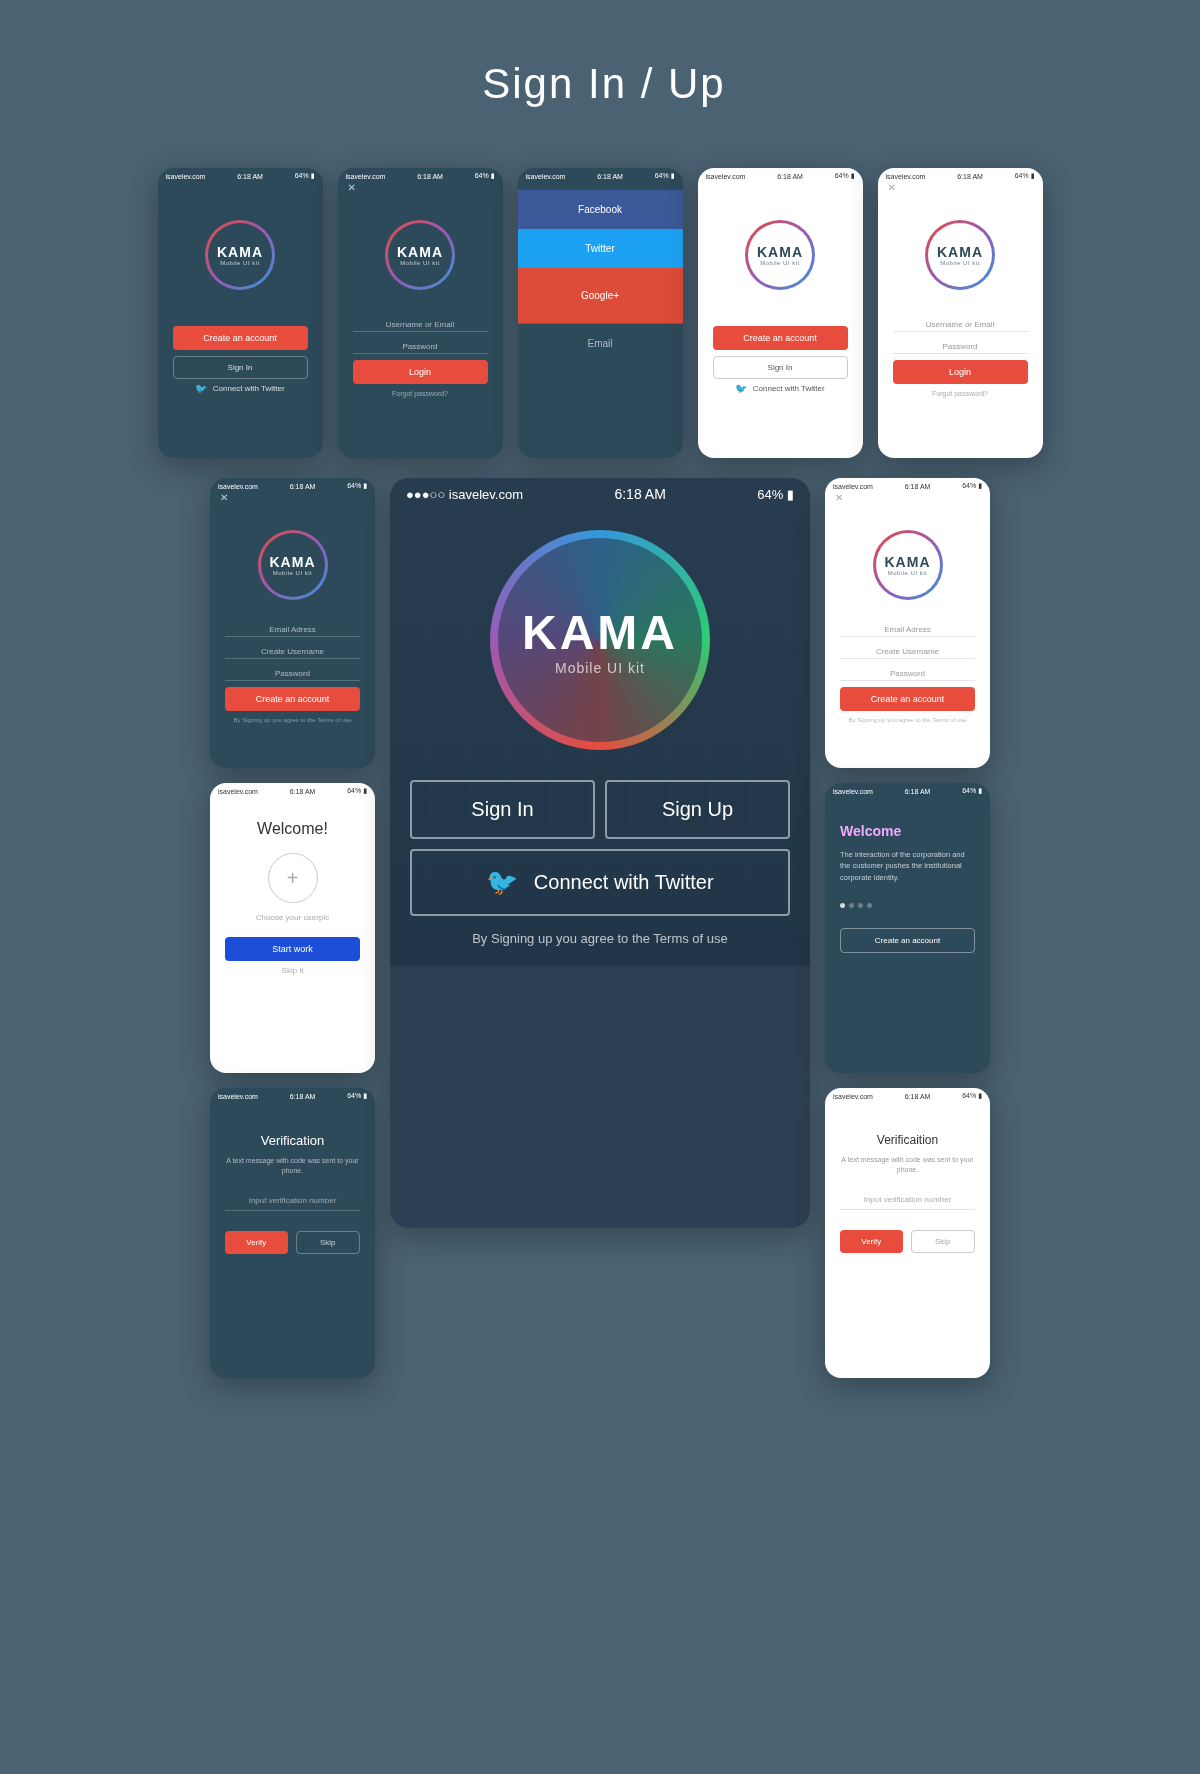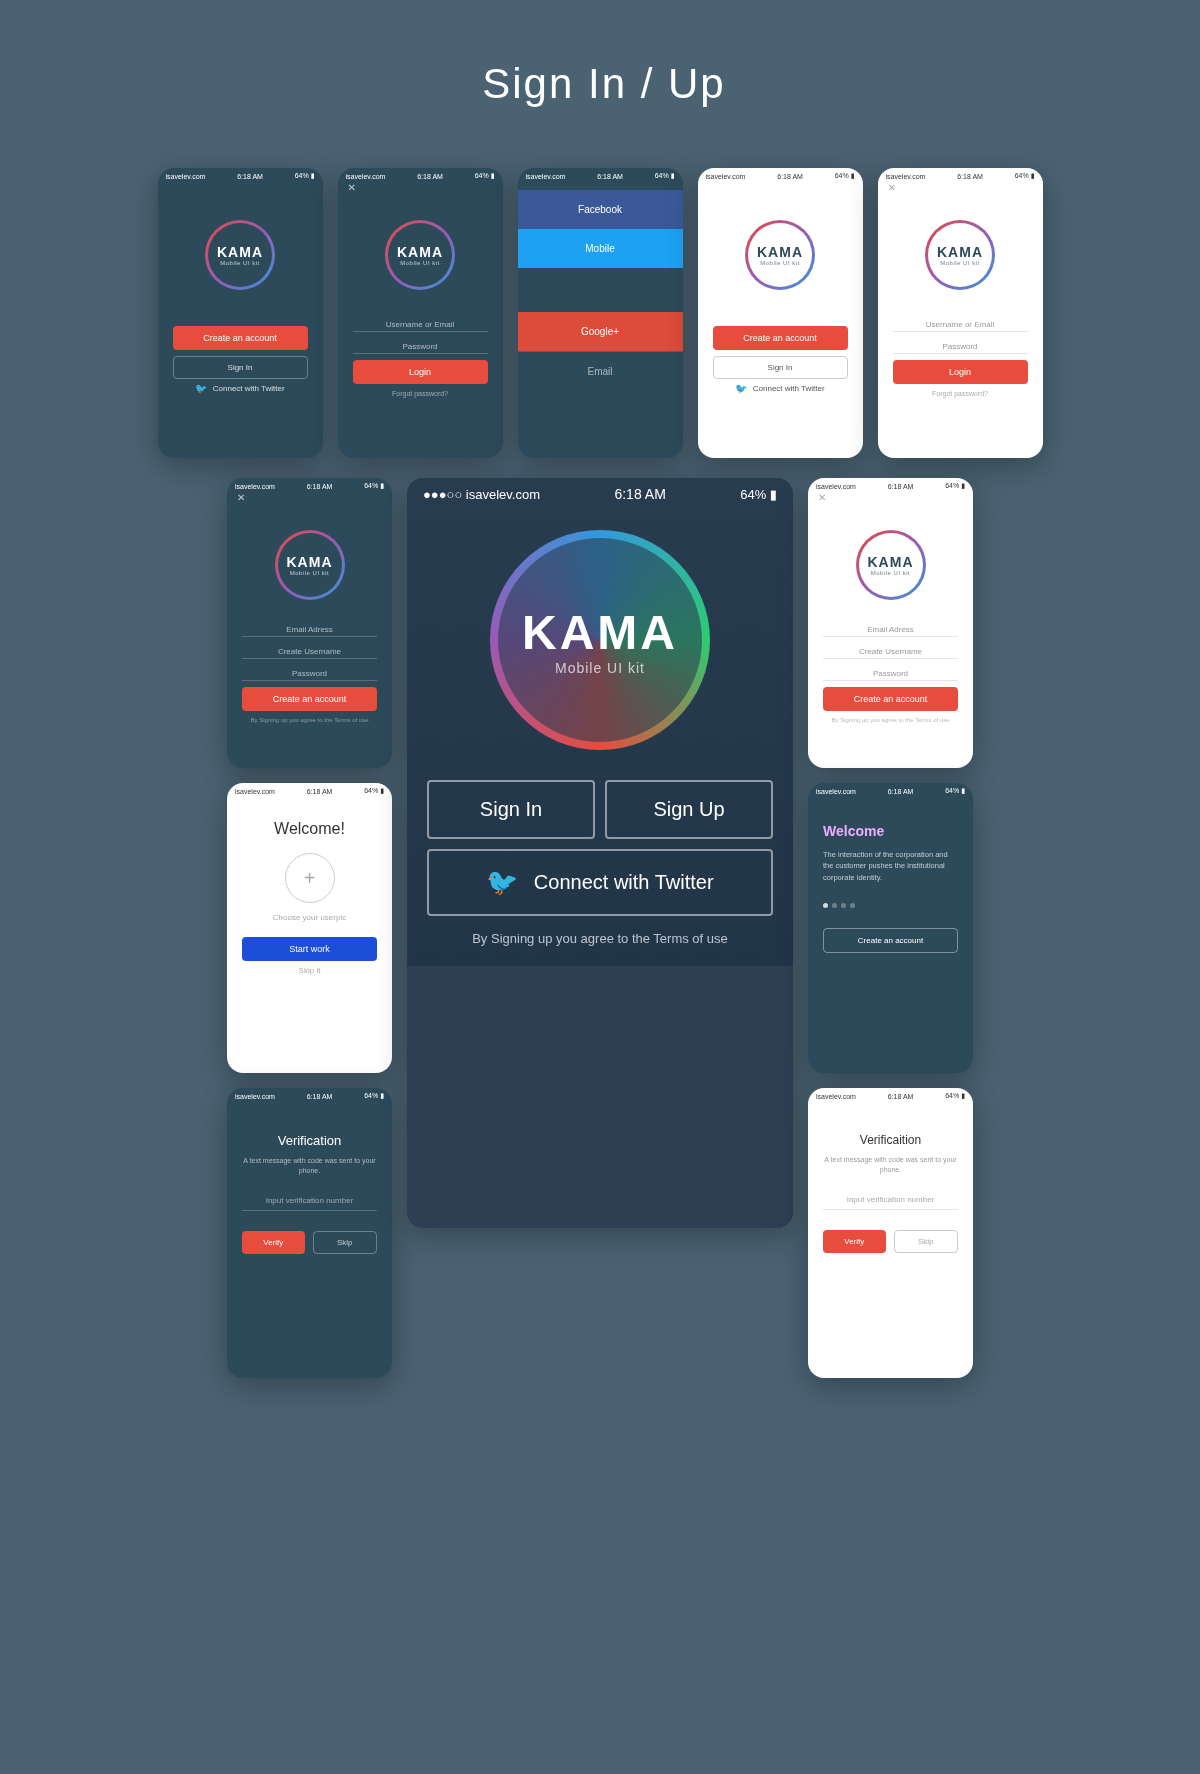--- a/index.html
+++ b/index.html
@@ -48,22 +48,23 @@
       position: relative;
       flex-shrink: 0;
     }
 
     .phone.small {
       width: 165px;
       min-height: 290px;
     }
 
     .phone.large {
-      width: 386px;
+      width: 420px;
       min-height: 750px;
+      border-radius: 19px;
     }
 
     
     .status-bar {
       display: flex;
       justify-content: space-between;
       align-items: center;
       padding: 4px 8px;
       font-size: 8px;
       color: #fff;
@@ -224,23 +225,22 @@
       font-size: 10px;
       text-align: center;
       padding: 14px;
       cursor: pointer;
     }
     .btn-googleplus {
       background: #dd4b39;
       color: #fff;
       font-size: 10px;
       text-align: center;
-      padding: 14px;
-      cursor: pointer;
-      margin-top: 44px;
+      padding: 22px;
+      cursor: pointer;
     }
     .btn-email {
       background: transparent;
       color: rgba(255,255,255,0.6);
       font-size: 10px;
       text-align: center;
       padding: 14px;
       cursor: pointer;
       border-top: 1px solid rgba(255,255,255,0.15);
     }
@@ -770,21 +770,21 @@
     </div>
 
     <div class="phone small phone-dark">
       <div class="status-bar">
         <span class="status-bar-text">isavelev.com</span>
         <span class="status-bar-text">6:18 AM</span>
         <span class="status-icons">64% ▮</span>
       </div>
       <div style="padding-top:22px;">
         <div class="btn-facebook">Facebook</div>
-        <div class="btn-twitter-social">Mobile</div>
+        <div class="btn-twitter-social">Twitter</div>
         <div class="btn-googleplus">Google+</div>
         <div class="btn-email">Email</div>
       </div>
     </div>
 
     <div class="phone small phone-light">
       <div class="status-bar dark">
         <span class="status-bar-text" style="color:#333;">isavelev.com</span>
         <span class="status-bar-text" style="color:#333;">6:18 AM</span>
         <span class="status-icons" style="color:#333;">64% ▮</span>

